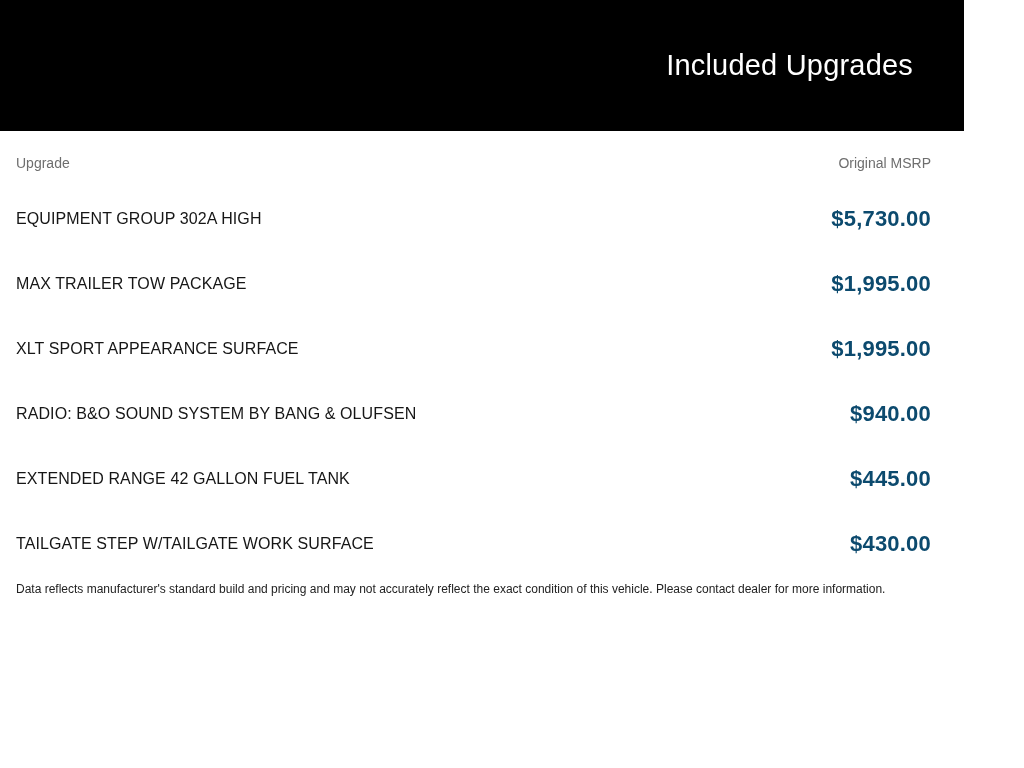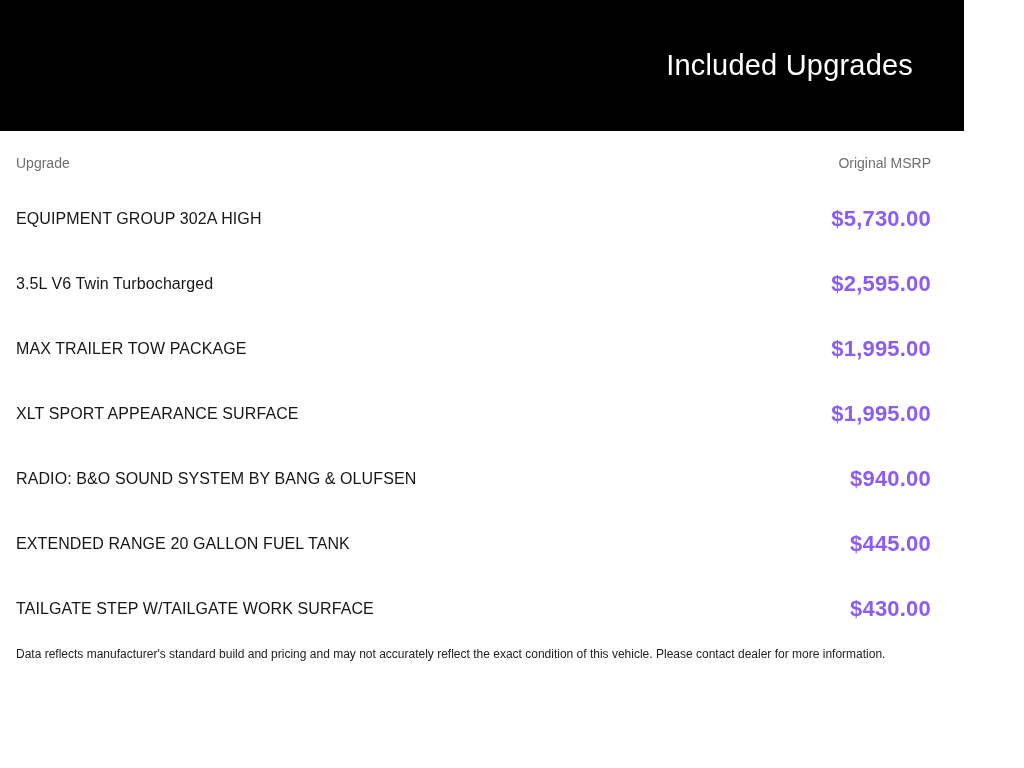--- a/index.html
+++ b/index.html
@@ -50,21 +50,21 @@
     align-items: center;
   }
   .upgrade-name {
     font-size: 16px;
     color: #161616;
     letter-spacing: 0.1px;
   }
   .upgrade-price {
     font-size: 22px;
     font-weight: 700;
-    color: #8b5cf6;
+    color: #0c4a6e;
     letter-spacing: 0.2px;
   }
   .disclaimer {
     margin: 6px 0 0 0;
     font-size: 12px;
     color: #222222;
     line-height: 14px;
   }
 </style>
 </head>
@@ -78,43 +78,39 @@
     <div class="col-headers">
       <span class="col-left">Upgrade</span>
       <span class="col-right">Original MSRP</span>
     </div>
     <div class="rows" id="rows">
   <div class="row">
     <span class="upgrade-name">EQUIPMENT GROUP 302A HIGH</span>
     <span class="upgrade-price">$5,730.00</span>
   </div>
 
-  <div class="row">
-    <span class="upgrade-name">3.5L V6 Twin Turbocharged</span>
-    <span class="upgrade-price">$2,595.00</span>
-  </div>
 
   <div class="row">
     <span class="upgrade-name">MAX TRAILER TOW PACKAGE</span>
     <span class="upgrade-price">$1,995.00</span>
   </div>
 
   <div class="row">
     <span class="upgrade-name">XLT SPORT APPEARANCE SURFACE</span>
     <span class="upgrade-price">$1,995.00</span>
   </div>
 
   <div class="row">
     <span class="upgrade-name">RADIO: B&amp;O SOUND SYSTEM BY BANG &amp; OLUFSEN</span>
     <span class="upgrade-price">$940.00</span>
   </div>
 
 
   <div class="row">
-    <span class="upgrade-name">EXTENDED RANGE 20 GALLON FUEL TANK</span>
+    <span class="upgrade-name">EXTENDED RANGE 42 GALLON FUEL TANK</span>
     <span class="upgrade-price">$445.00</span>
   </div>
 
   <div class="row">
     <span class="upgrade-name">TAILGATE STEP W/TAILGATE WORK SURFACE</span>
     <span class="upgrade-price">$430.00</span>
   </div>
 </div>
     <p class="disclaimer">Data reflects manufacturer's standard build and pricing and may not accurately reflect the exact condition of this vehicle. Please contact dealer for more information.</p>
   </main>

